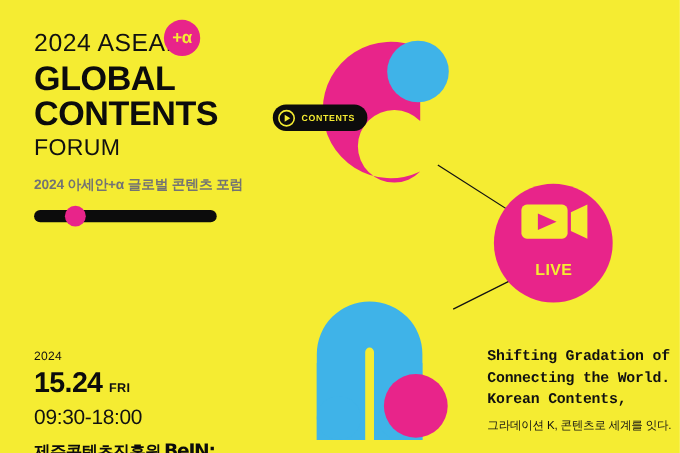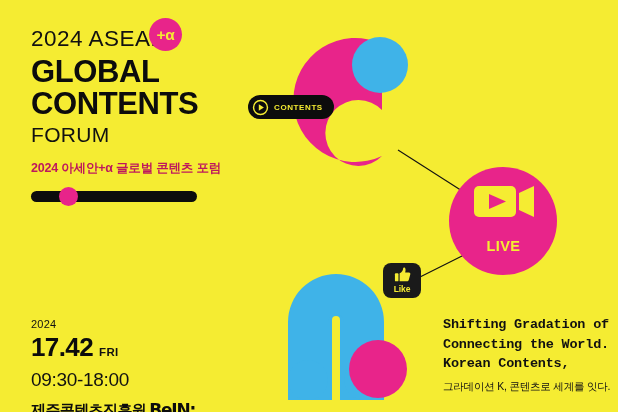--- a/index.html
+++ b/index.html
@@ -64,21 +64,21 @@
   #title-line-4 {
     font-size: 21px;
     font-weight: 400;
     color: #111111;
     letter-spacing: 0.3px;
     margin-top: 2px;
   }
   #subtitle-ko {
     font-size: 12.5px;
     font-weight: 700;
-    color: #be185d;
+    color: #737373;
     margin-top: 13px;
     letter-spacing: -0.2px;
     white-space: nowrap;
   }
 
   
   #slider {
     position: relative;
     margin-top: 14px;
     width: 166px;
@@ -309,21 +309,21 @@
 
     <div id="slider">
       <div id="slider-track"></div>
       <div id="slider-thumb"></div>
     </div>
   </div>
 
   <div id="date-block">
     <div id="year">2024</div>
     <div id="date-row">
-      <span id="date-main">17.42</span>
+      <span id="date-main">15.24</span>
       <span id="date-weekday">FRI</span>
     </div>
     <div id="time">09:30-18:00</div>
     <div id="venue-row">
       <span id="venue-name">제주콘텐츠진흥원</span>
       <span id="venue-logo">BeIN;</span>
     </div>
   </div>
 
   <div id="tagline-block">
@@ -336,26 +336,14 @@
   <div id="contents-badge">
     <svg width="17" height="17" viewBox="0 0 20 20">
       <circle cx="10" cy="10" r="8.2" fill="none" stroke="#f5ec32" stroke-width="1.7"></circle>
       <path d="M 8 6.2 L 14 10 L 8 13.8 Z" fill="#f5ec32"></path>
     </svg>
     <span id="contents-badge-label">CONTENTS</span>
   </div>
 
   <div id="live-label">LIVE</div>
 
-  <div id="like-badge">
-    <svg width="17" height="16" viewBox="0 0 20 19">
-      <rect x="1" y="7.5" width="4.2" height="9.5" rx="1" fill="#f5ec32"></rect>
-      <path d="M 6.6 17 L 6.6 7.3 C 9.2 6.2 10.6 4.2 10.8 1.4
-               C 10.9 0.5 11.8 0.2 12.5 0.7
-               C 13.4 1.4 13.8 2.6 13.6 4.2
-               L 13.2 6.6 L 17.6 6.6
-               C 18.9 6.6 19.6 7.7 19.2 8.9
-               L 17.4 15.4 C 17.1 16.4 16.3 17 15.3 17 Z" fill="#f5ec32"></path>
-    </svg>
-    <span id="like-badge-label">Like</span>
-  </div>
 
 </div>
 
 </body></html>

